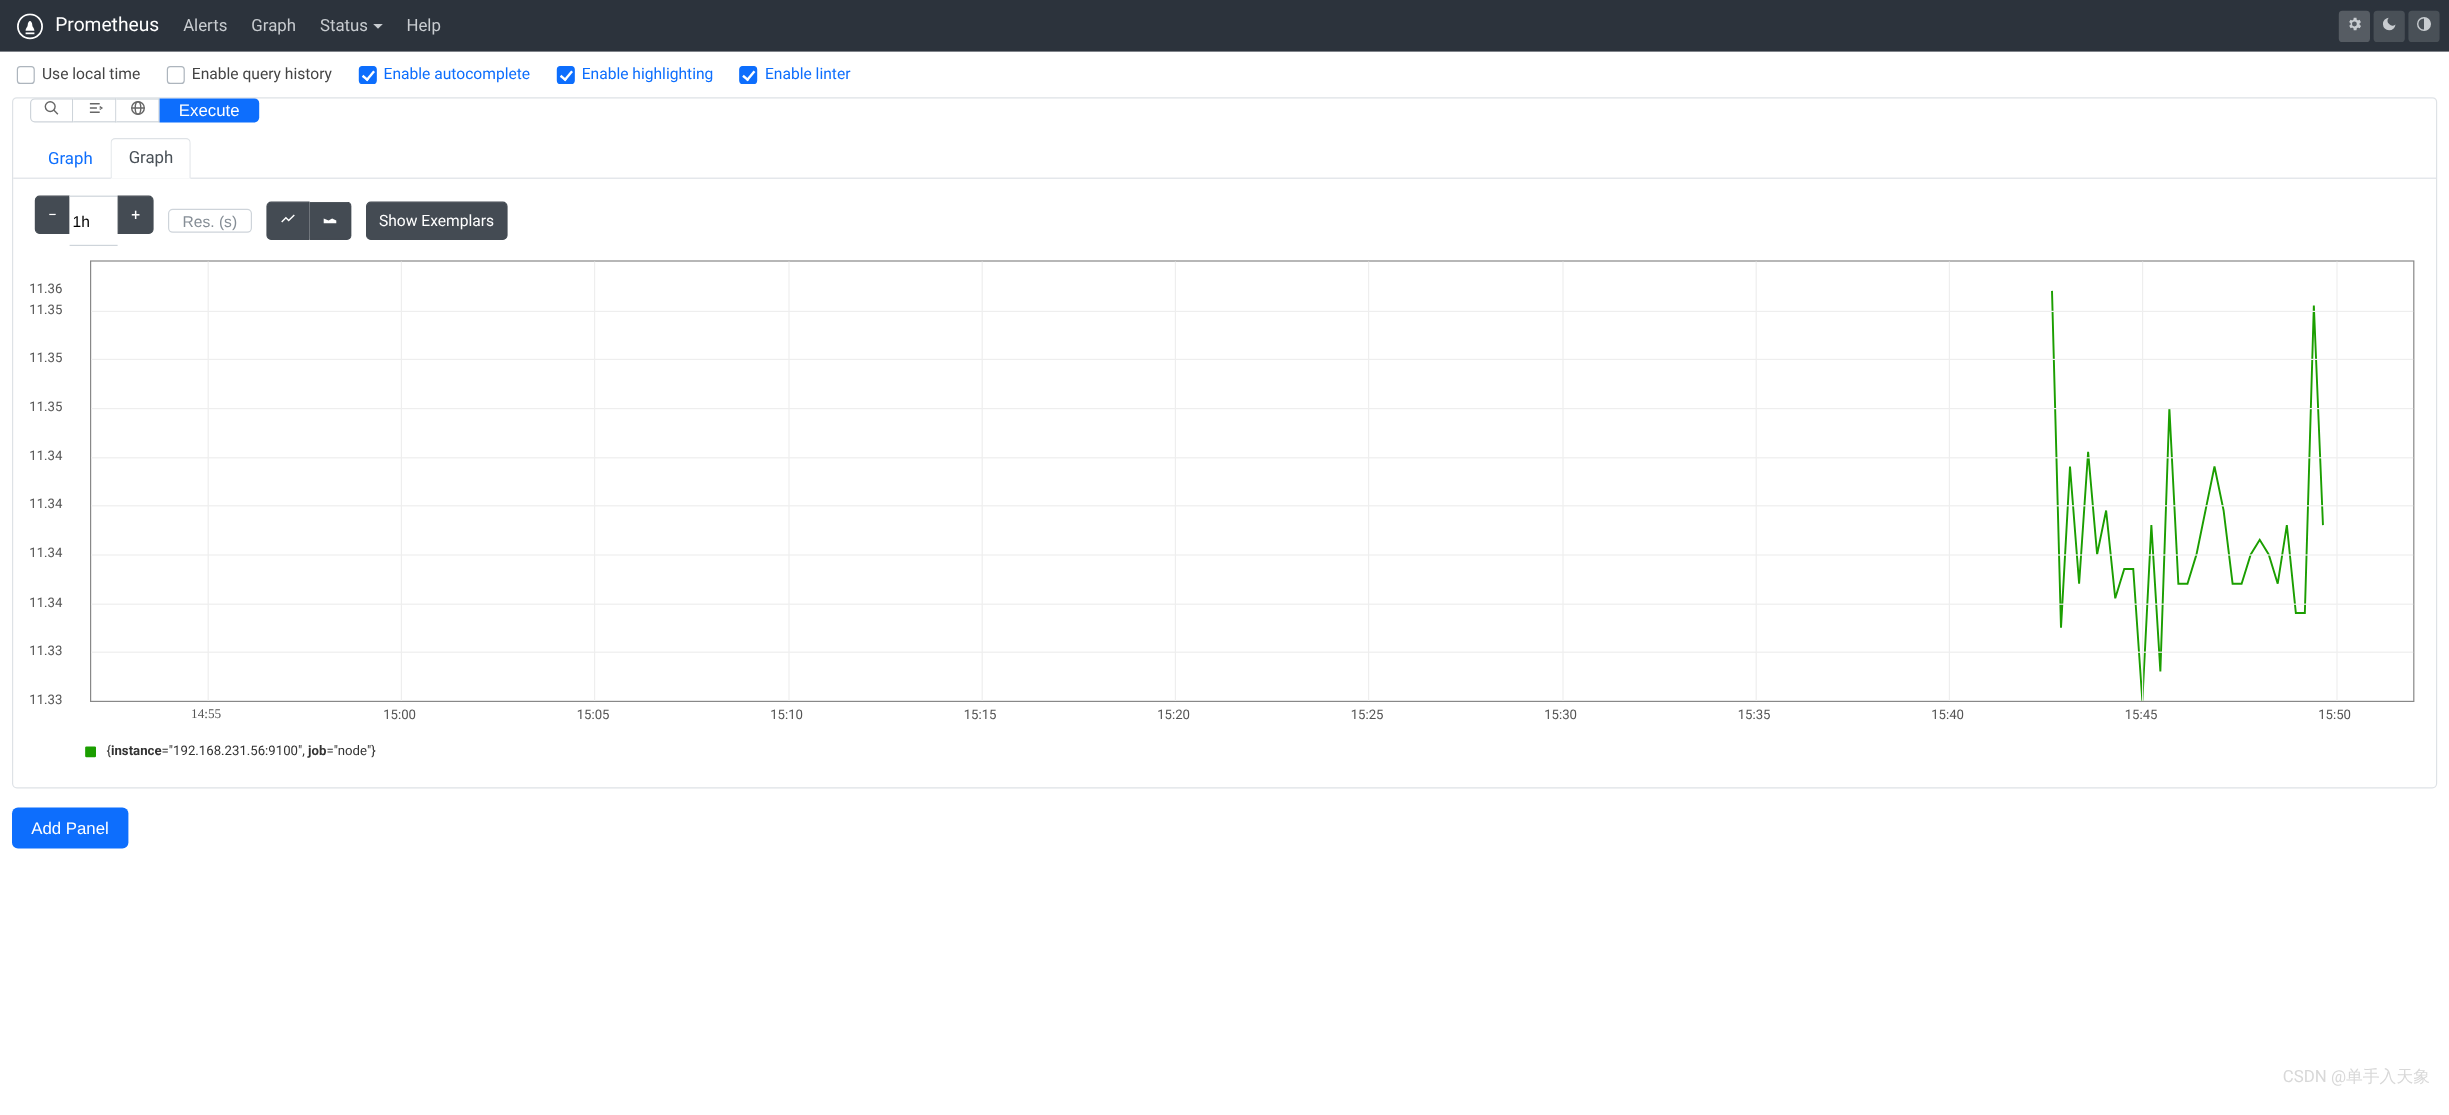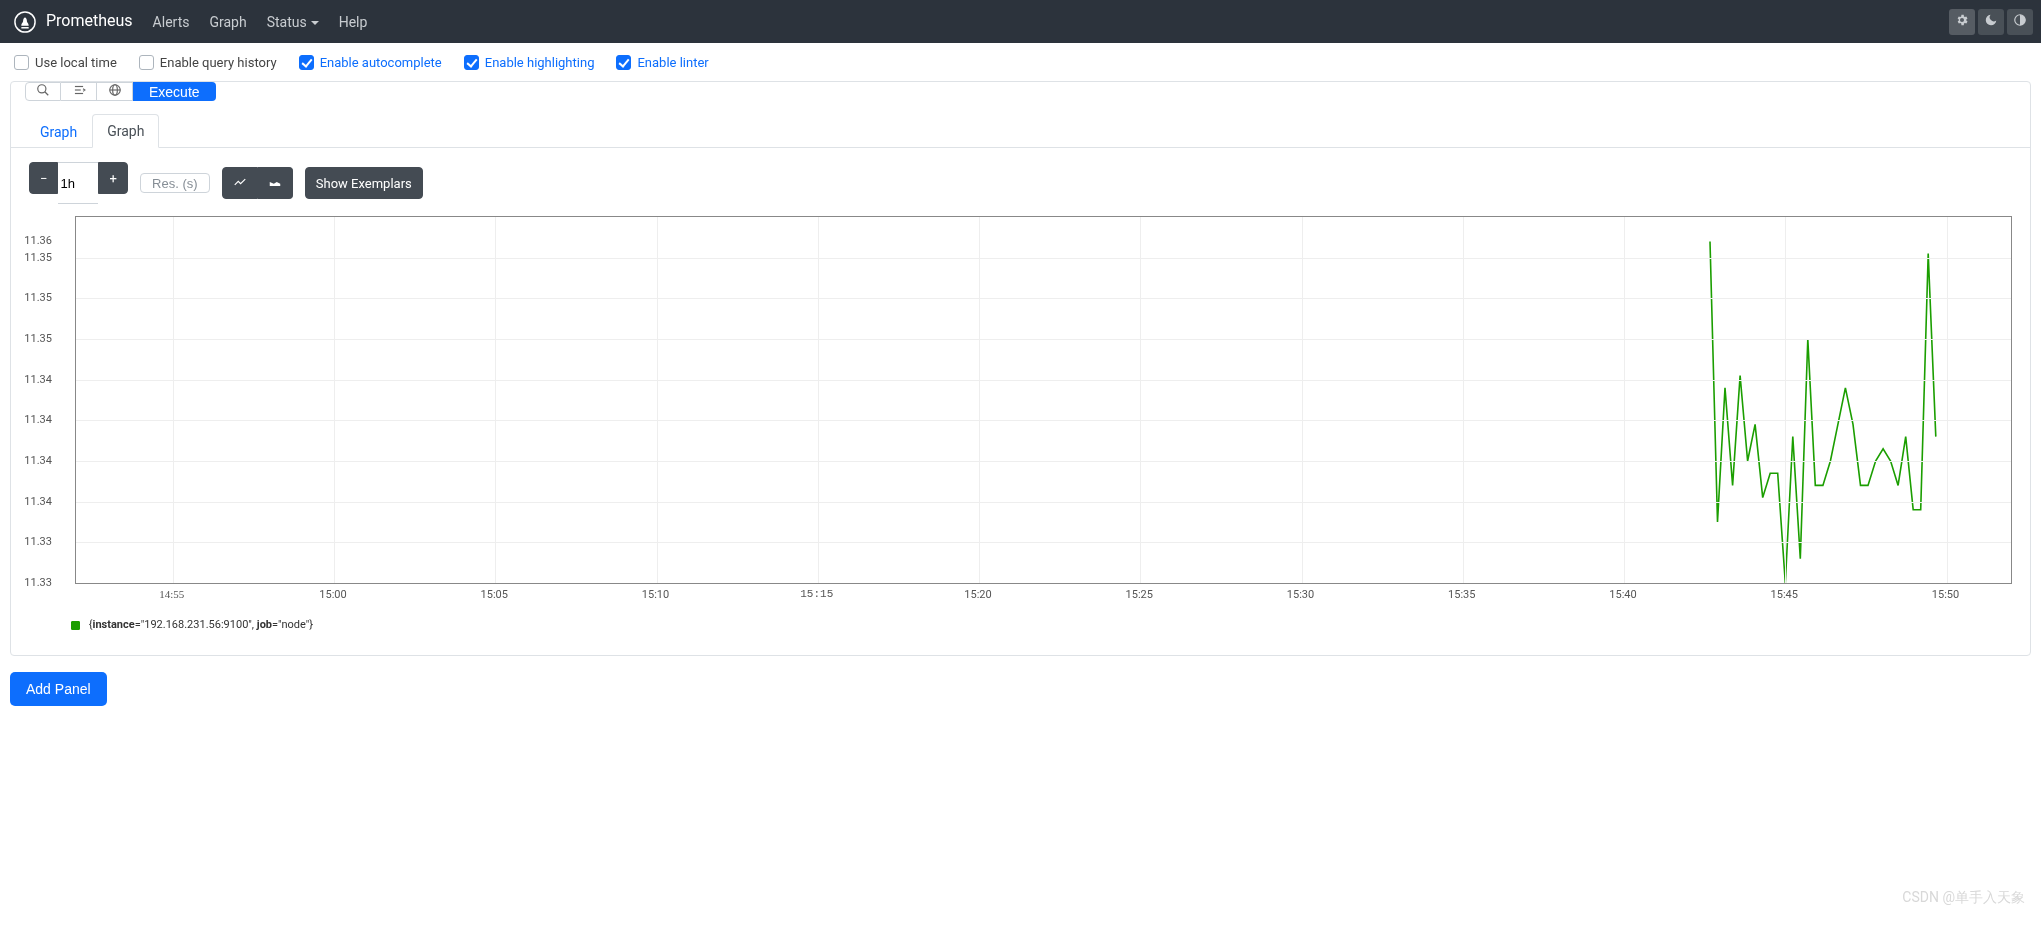--- a/index.html
+++ b/index.html
@@ -244,21 +244,21 @@
         <div class="xgrid" style="left: 1386.75px;"></div>
         <div class="xgrid" style="left: 1548px;"></div>
         <div class="xgrid" style="left: 1709.25px;"></div>
         <div class="xgrid" style="left: 1870.5px;"></div>
       </div>
   <div class="xlabels" id="xlabels">
         <div class="xtick" style="left: 96.75px; font-family: Liberation Serif, serif;">14:55</div>
         <div class="xtick" style="left: 258px;">15:00</div>
         <div class="xtick" style="left: 419.25px;">15:05</div>
         <div class="xtick" style="left: 580.5px;">15:10</div>
-        <div class="xtick" style="left: 741.75px; font-family: Liberation Mono, monospace;">15:15</div>
+        <div class="xtick" style="left: 741.75px;">15:15</div>
         <div class="xtick" style="left: 903px;">15:20</div>
         <div class="xtick" style="left: 1064.25px;">15:25</div>
         <div class="xtick" style="left: 1225.5px;">15:30</div>
         <div class="xtick" style="left: 1386.75px;">15:35</div>
         <div class="xtick" style="left: 1548px;">15:40</div>
         <div class="xtick" style="left: 1709.25px;">15:45</div>
         <div class="xtick" style="left: 1870.5px;">15:50</div>
       </div>
 </div>
 

